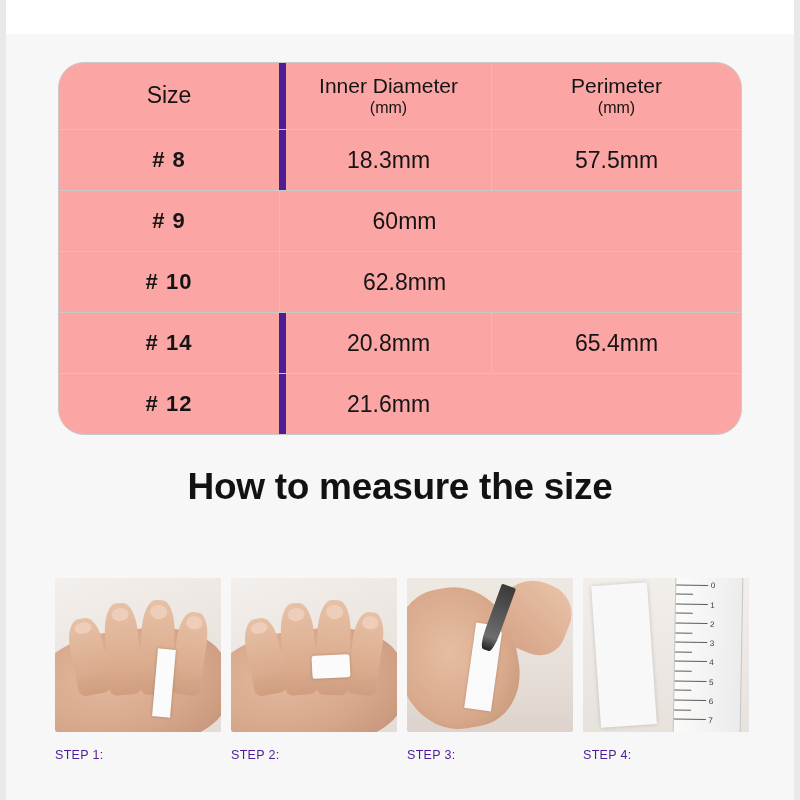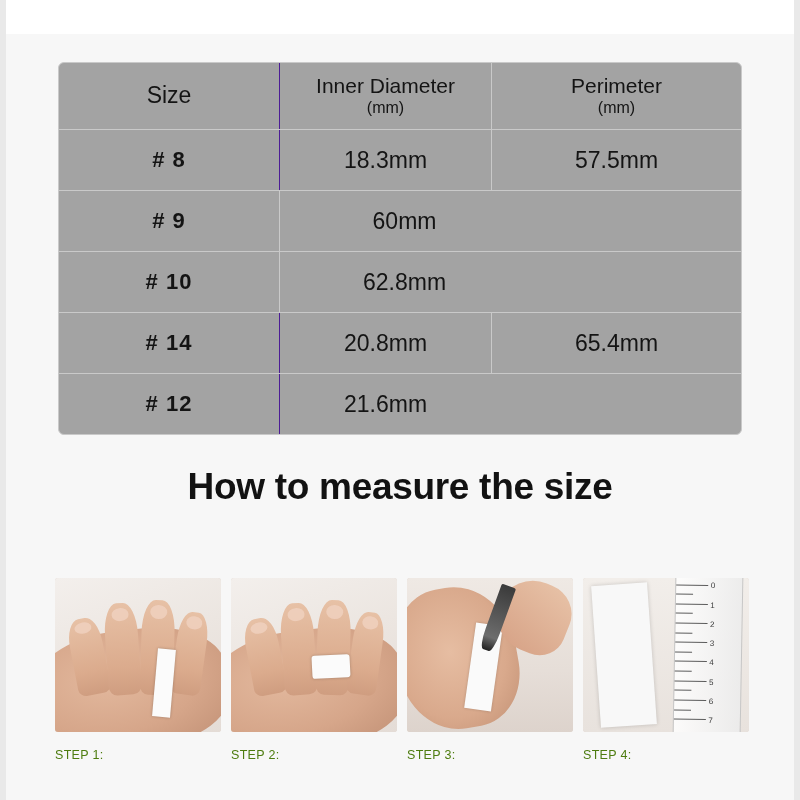--- a/index.html
+++ b/index.html
@@ -44,42 +44,42 @@
     background: #e9e9e9;
   }
 
   
   .size-table {
     position: absolute;
     top: 62px;
     left: 58px;
     width: 684px;
     border: 1px solid #c9c9c9;
-    border-radius: 6px;
-    background: #a3a3a3;
+    border-radius: 26px;
+    background: #fca5a5;
     box-sizing: border-box;
     overflow: hidden;
   }
   .row {
     display: flex;
     width: 100%;
   }
   .row + .row {
     border-top: 1px solid #c9c9c9;
   }
   .cell {
     box-sizing: border-box;
     display: flex;
     align-items: center;
     justify-content: center;
     text-align: center;
     color: #141414;
   }
   .cell.col0 { width: 220px; }
-  .cell.col1 { width: 212px; border-left: 1px solid #4c1d95; }
+  .cell.col1 { width: 212px; border-left: 7px solid #4c1d95; }
   .cell.col2 { width: 250px; border-left: 1px solid #c9c9c9; }
 
   .head-row .cell {
     height: 66px;
     font-size: 21px;
     font-weight: 400;
     line-height: 1.18;
     flex-direction: column;
   }
   .head-row .cell.col0 { font-size: 23px; }
@@ -125,21 +125,21 @@
     width: 166px;
     height: 154px;
     border-radius: 3px;
     overflow: hidden;
     position: relative;
     background: #ded3cb;
   }
   .step-label {
     margin-top: 16px;
     font-size: 12.5px;
-    color: #4d7c0f;
+    color: #4c1d95;
     letter-spacing: 0.3px;
   }
 
   
   .hand-bg {
     position: absolute;
     inset: 0;
     background: linear-gradient(160deg, #f3efec 0%, #ece6e1 45%, #e4dcd6 100%);
   }
   .palm {

